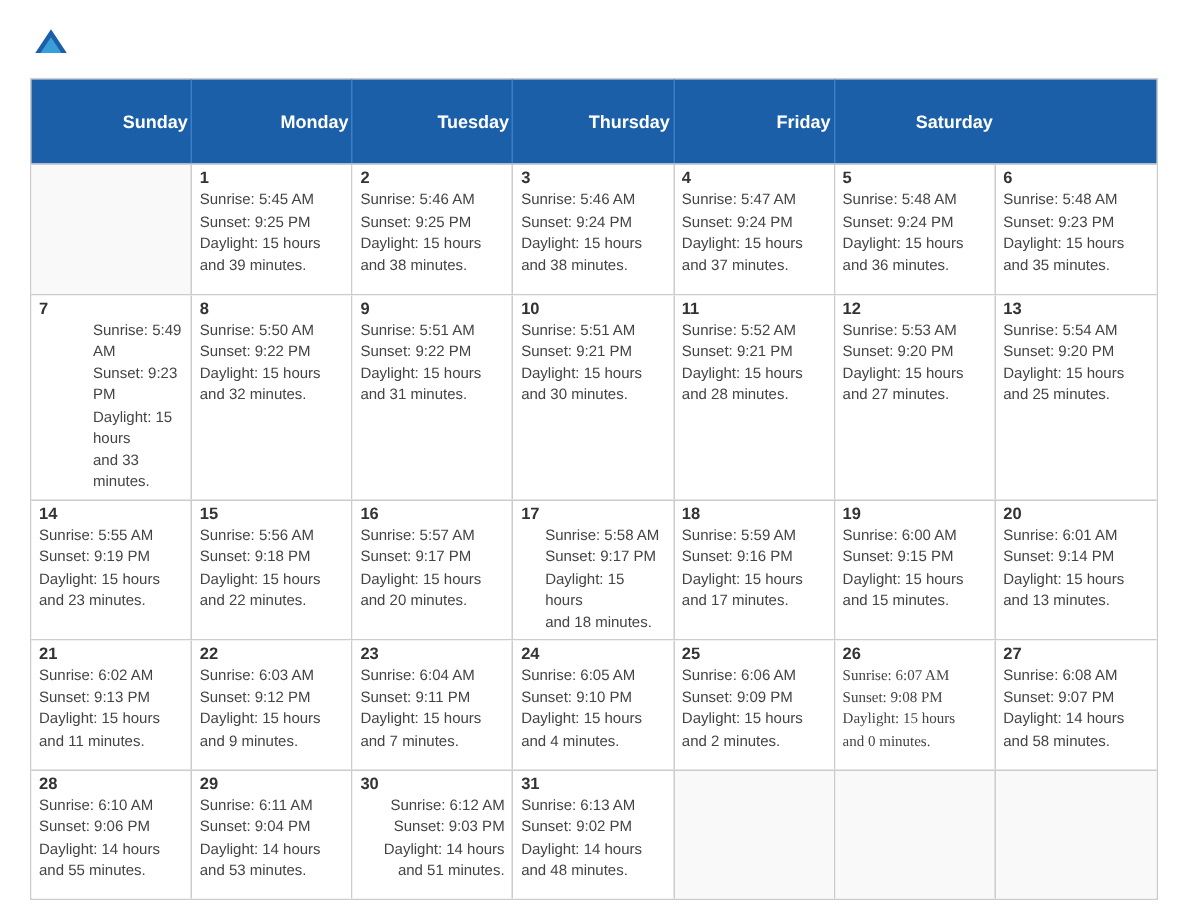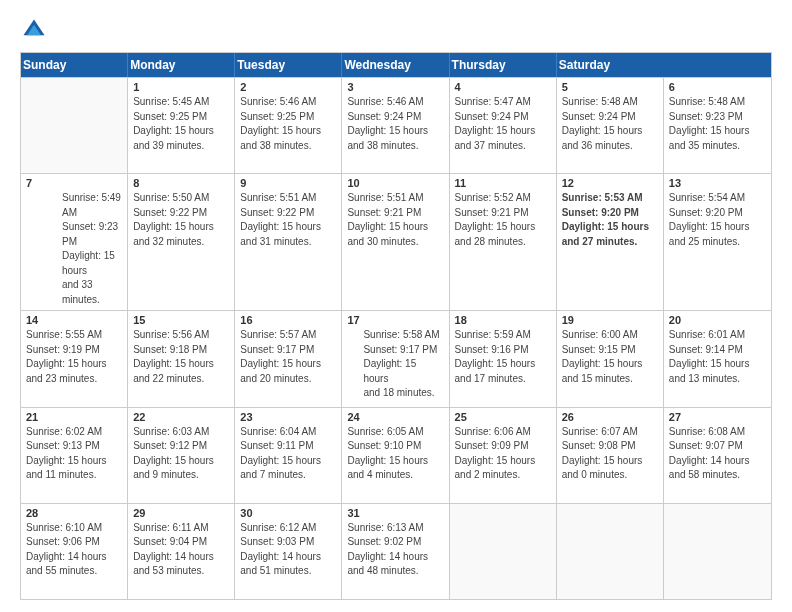--- a/index.html
+++ b/index.html
@@ -69,22 +69,22 @@
     }
     .cal-header {
       display: grid;
       grid-template-columns: repeat(7, 1fr);
       background: #1a5fa8;
     }
     .cal-header-cell {
       color: #fff;
       font-size: 12px;
       font-weight: bold;
-      text-align: left;
-      padding: 5px 2px;
+      text-align: right;
+      padding: 21px 2px;
       border-right: 1px solid #3a7fcc;
     }
     .cal-header-cell:last-child { border-right: none; }
     .cal-body {
       flex: 1;
       display: flex;
       flex-direction: column;
     }
     .cal-row {
       display: grid;
@@ -137,22 +137,22 @@
       <div class="month-title"></div>
       <div class="location-subtitle"></div>
     </div>
   </div>
 
   <div class="calendar">
     <div class="cal-header">
     <div class="cal-header-cell">Sunday</div>
         <div class="cal-header-cell">Monday</div>
         <div class="cal-header-cell">Tuesday</div>
-        <div class="cal-header-cell">Wednesday</div>
         <div class="cal-header-cell">Thursday</div>
+        <div class="cal-header-cell">Friday</div>
         <div class="cal-header-cell">Saturday</div>
       </div>
     <div class="cal-body">
     <div class="cal-row">
           <div class="cal-cell empty"></div>
           <div class="cal-cell">
             <div class="day-num">1</div>
             <div class="day-info" style="white-space: pre-line;">Sunrise: 5:45 AM
 Sunset: 9:25 PM
 Daylight: 15 hours
@@ -225,21 +225,21 @@
           </div>
           <div class="cal-cell">
             <div class="day-num">11</div>
             <div class="day-info" style="white-space: pre-line;">Sunrise: 5:52 AM
 Sunset: 9:21 PM
 Daylight: 15 hours
 and 28 minutes.</div>
           </div>
           <div class="cal-cell">
             <div class="day-num">12</div>
-            <div class="day-info" style="white-space: pre-line; font-weight: bold;">Sunrise: 5:53 AM
+            <div class="day-info" style="white-space: pre-line;">Sunrise: 5:53 AM
 Sunset: 9:20 PM
 Daylight: 15 hours
 and 27 minutes.</div>
           </div>
           <div class="cal-cell">
             <div class="day-num">13</div>
             <div class="day-info" style="white-space: pre-line;">Sunrise: 5:54 AM
 Sunset: 9:20 PM
 Daylight: 15 hours
 and 25 minutes.</div>
@@ -327,21 +327,21 @@
           </div>
           <div class="cal-cell">
             <div class="day-num">25</div>
             <div class="day-info" style="white-space: pre-line;">Sunrise: 6:06 AM
 Sunset: 9:09 PM
 Daylight: 15 hours
 and 2 minutes.</div>
           </div>
           <div class="cal-cell">
             <div class="day-num">26</div>
-            <div class="day-info" style="white-space: pre-line;">Sunrise: 6:07 AM
+            <div class="day-info" style="white-space: pre-line; font-family: Liberation Serif, serif;">Sunrise: 6:07 AM
 Sunset: 9:08 PM
 Daylight: 15 hours
 and 0 minutes.</div>
           </div>
           <div class="cal-cell">
             <div class="day-num">27</div>
             <div class="day-info" style="white-space: pre-line;">Sunrise: 6:08 AM
 Sunset: 9:07 PM
 Daylight: 14 hours
 and 58 minutes.</div>
@@ -357,21 +357,21 @@
           </div>
           <div class="cal-cell">
             <div class="day-num">29</div>
             <div class="day-info" style="white-space: pre-line;">Sunrise: 6:11 AM
 Sunset: 9:04 PM
 Daylight: 14 hours
 and 53 minutes.</div>
           </div>
           <div class="cal-cell">
             <div class="day-num">30</div>
-            <div class="day-info" style="white-space: pre-line;">Sunrise: 6:12 AM
+            <div class="day-info" style="white-space: pre-line; text-align: right;">Sunrise: 6:12 AM
 Sunset: 9:03 PM
 Daylight: 14 hours
 and 51 minutes.</div>
           </div>
           <div class="cal-cell">
             <div class="day-num">31</div>
             <div class="day-info" style="white-space: pre-line;">Sunrise: 6:13 AM
 Sunset: 9:02 PM
 Daylight: 14 hours
 and 48 minutes.</div>

